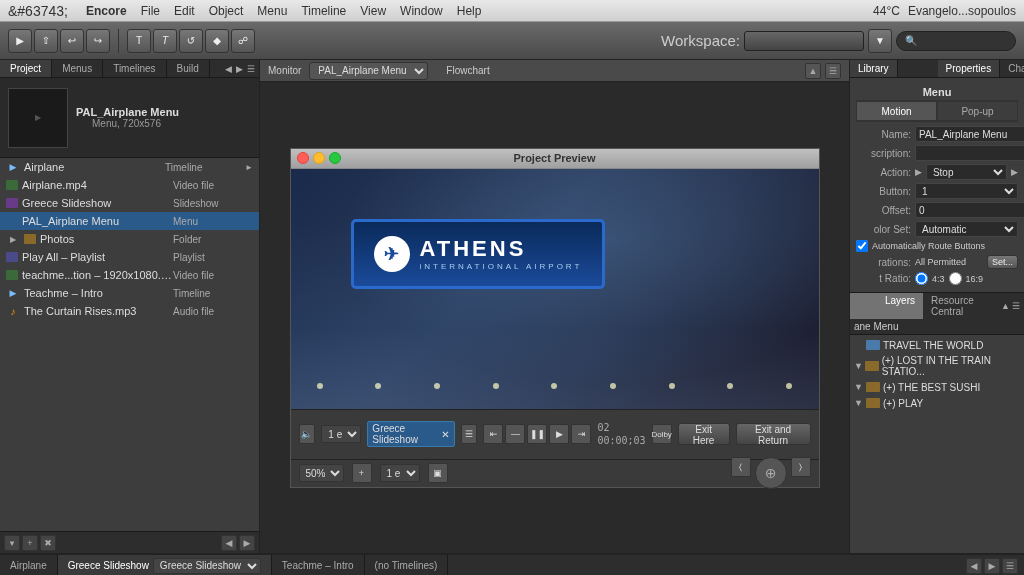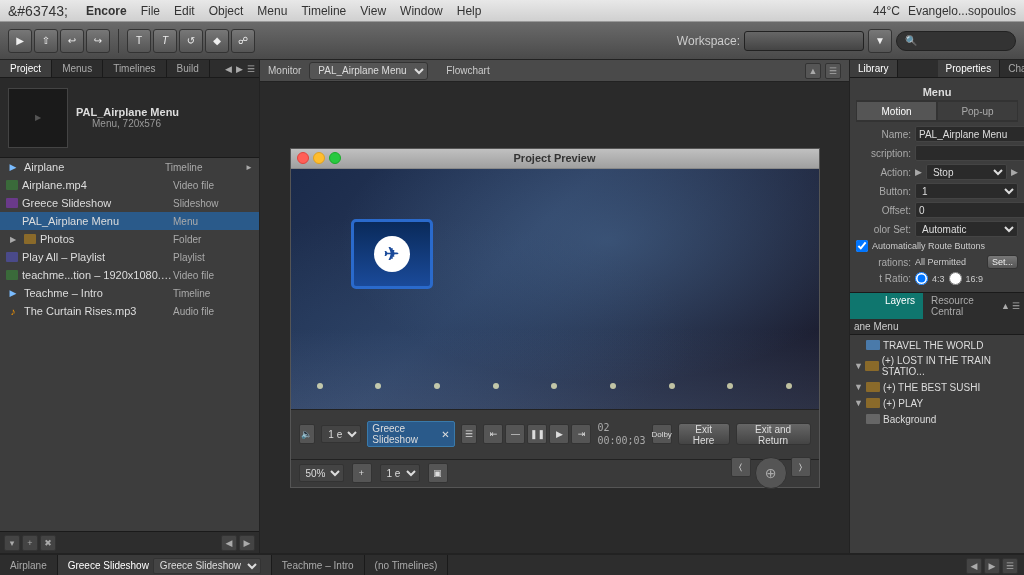--- a/index.html
+++ b/index.html
@@ -10,21 +10,21 @@
     .menu-bar .apple { font-size: 14px; color: #333; margin-right: 4px; }
     .menu-bar span { font-size: 12px; color: #333; cursor: default; }
     .menu-bar .app-name { font-weight: bold; }
     .menu-bar .right { margin-left: auto; display: flex; align-items: center; gap: 8px; font-size: 11px; color: #333; }
 
     
     .toolbar { height: 38px; background: linear-gradient(to bottom, #6a6a6a, #4a4a4a); display: flex; align-items: center; padding: 0 8px; gap: 4px; border-bottom: 1px solid #222; }
     .toolbar-group { display: flex; align-items: center; gap: 2px; }
     .toolbar-btn { height: 24px; min-width: 24px; padding: 0 4px; background: linear-gradient(to bottom, #777, #555); border: 1px solid #333; border-radius: 3px; color: #eee; font-size: 10px; cursor: pointer; display: flex; align-items: center; justify-content: center; }
     .toolbar-sep { width: 1px; height: 24px; background: #333; margin: 0 4px; }
-    .workspace-label { color: #ccc; font-size: 12px; margin-left: auto; }
+    .workspace-label { color: #ccc; font-size: 15px; margin-left: auto; }
     .workspace-dropdown { height: 20px; width: 120px; background: linear-gradient(to bottom, #666, #444); border: 1px solid #222; color: #ddd; font-size: 10px; border-radius: 3px; padding: 0 4px; }
     .search-box { height: 20px; width: 120px; background: #333; border: 1px solid #222; border-radius: 10px; padding: 0 8px; color: #ddd; font-size: 10px; }
 
     
     .main-layout { display: flex; height: calc(575px - 22px - 38px - 22px); }
 
     
     .left-panel { width: 260px; background: #3d3d3d; border-right: 1px solid #222; display: flex; flex-direction: column; }
     .panel-tabs { display: flex; background: #2d2d2d; border-bottom: 1px solid #1a1a1a; }
     .panel-tab { padding: 3px 10px; font-size: 10px; color: #aaa; cursor: pointer; border-right: 1px solid #1a1a1a; }
@@ -97,21 +97,21 @@
     .prop-row { display: flex; align-items: center; margin-bottom: 3px; gap: 4px; }
     .prop-label { font-size: 10px; color: #aaa; width: 55px; text-align: right; flex-shrink: 0; }
     .prop-field { flex: 1; height: 16px; background: #2a2a2a; border: 1px solid #444; border-radius: 2px; color: #ddd; font-size: 10px; padding: 0 3px; }
     .prop-dropdown { flex: 1; height: 16px; background: #2a2a2a; border: 1px solid #444; border-radius: 2px; color: #ddd; font-size: 10px; padding: 0 2px; }
     .prop-checkbox { width: 12px; height: 12px; }
 
     
     .layers-section { flex: 1; display: flex; flex-direction: column; border-top: 1px solid #1a1a1a; }
     .layers-tabs { display: flex; background: #2d2d2d; }
     .layers-tab { padding: 2px 8px; font-size: 10px; color: #aaa; cursor: pointer; }
-    .layers-tab.active { color: #fff; background: #0f766e; padding-left: 35px; }
+    .layers-tab.active { color: #fff; background: #737373; padding-left: 35px; }
     .layers-content { flex: 1; overflow-y: auto; padding: 2px 0; }
     .layer-item { display: flex; align-items: center; padding: 2px 4px; cursor: pointer; min-height: 16px; }
     .layer-expand { width: 12px; font-size: 9px; color: #aaa; }
     .layer-icon { width: 14px; height: 10px; background: #666; border-radius: 1px; margin-right: 3px; flex-shrink: 0; }
     .layer-icon.blue { background: #4a7aaa; }
     .layer-icon.folder { background: #8a6a2a; }
     .layer-name { font-size: 10px; color: #ddd; }
 
     
     .bottom-area { height: 160px; background: #3a3a3a; border-top: 2px solid #222; display: flex; flex-direction: column; }
@@ -274,20 +274,24 @@
         </div>
         <div class="preview-video">
           <div class="airport-scene">
             <div class="airport-bg"></div>
 
             <div style="position:absolute;top:50px;left:60px;right:40px;">
               <div style="background:linear-gradient(to bottom,#0a2a5a,#1a4a9a);border:3px solid #2a6acc;padding:14px 20px;border-radius:5px;display:inline-block;">
                 <div style="display:flex;align-items:center;gap:10px;">
                   <div style="background:#fff;width:36px;height:36px;border-radius:50%;display:flex;align-items:center;justify-content:center;">
                     <span style="font-size:18px;color:#1a4a9a;font-weight:bold;">✈</span>
+                  </div>
+                  <div>
+                    <div style="font-size:22px;font-weight:900;color:#fff;letter-spacing:3px;">ATHENS</div>
+                    <div style="font-size:8px;color:#aaccee;letter-spacing:3px;">iNTERNATIONAL AIRPORT</div>
                   </div>
                 </div>
               </div>
             </div>
 
             <div style="position:absolute;bottom:0;left:0;right:0;height:80px;background:linear-gradient(to top,rgba(150,180,220,0.15),transparent);"></div>
 
             <div class="airport-lights">
               <div class="light-dot"></div>
                 <div class="light-dot"></div>
@@ -430,25 +434,20 @@
         <div class="layer-item">
           <span class="layer-expand">▼</span>
           <div class="layer-icon folder"></div>
           <span class="layer-name">(+) THE BEST SUSHI</span>
         </div>
         <div class="layer-item">
           <span class="layer-expand">▼</span>
           <div class="layer-icon folder"></div>
           <span class="layer-name">(+) PLAY</span>
         </div>
-        <div class="layer-item">
-          <span class="layer-expand"> </span>
-          <div class="layer-icon"></div>
-          <span class="layer-name">Background</span>
-        </div>
       </div>
     </div>
   </div>
 </div>
 
 <div class="bottom-area">
   <div class="timeline-tab-bar">
     <div class="tl-tab">Airplane</div>
     <div class="tl-tab active">
       Greece Slideshow

